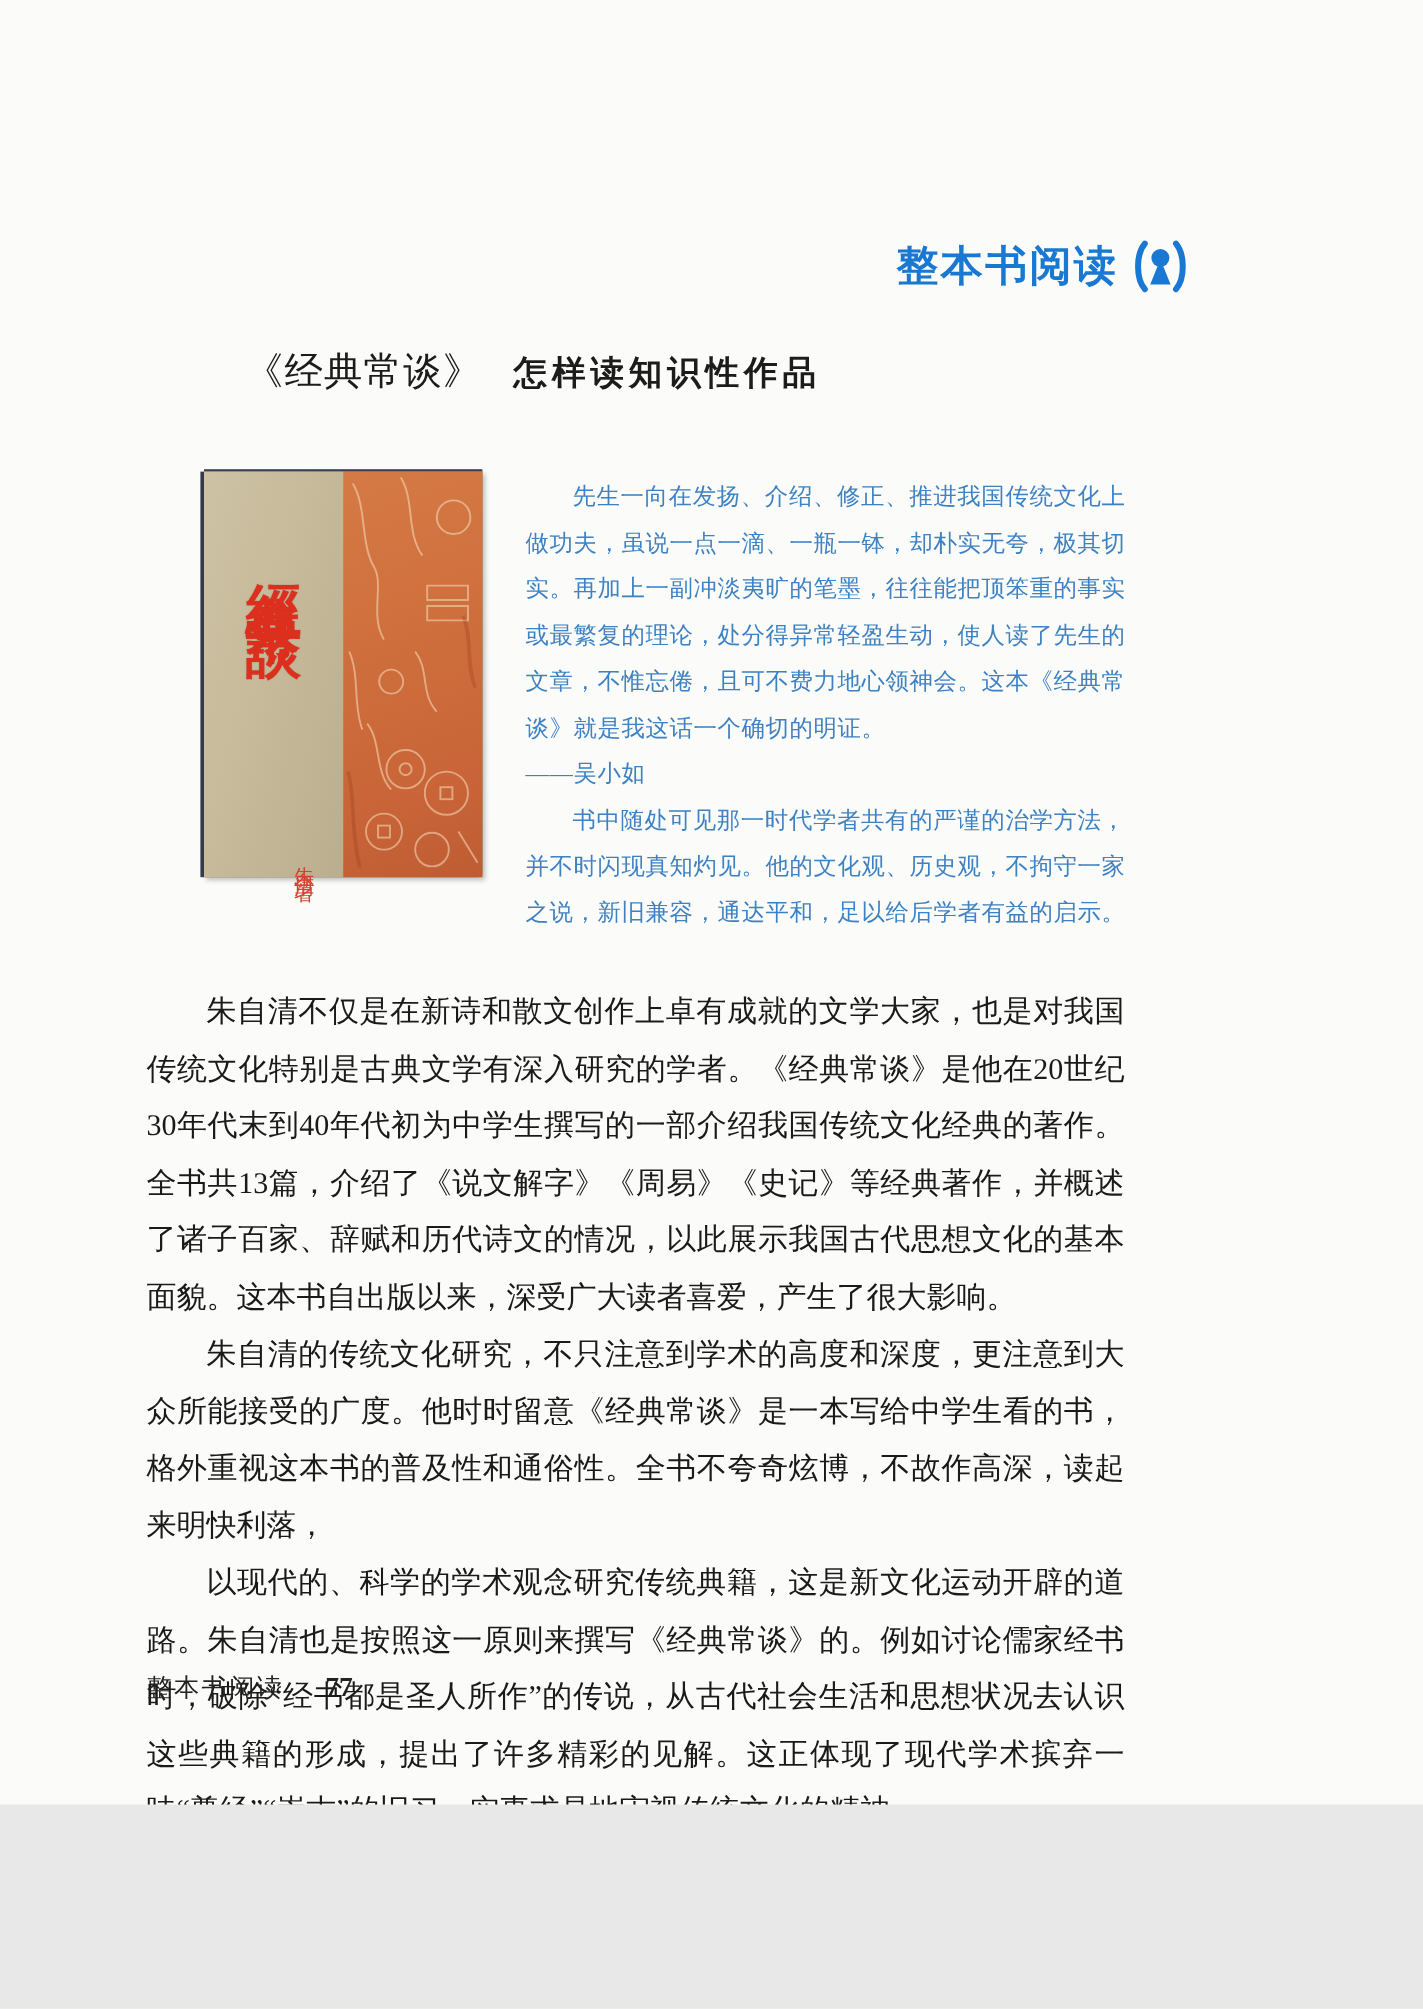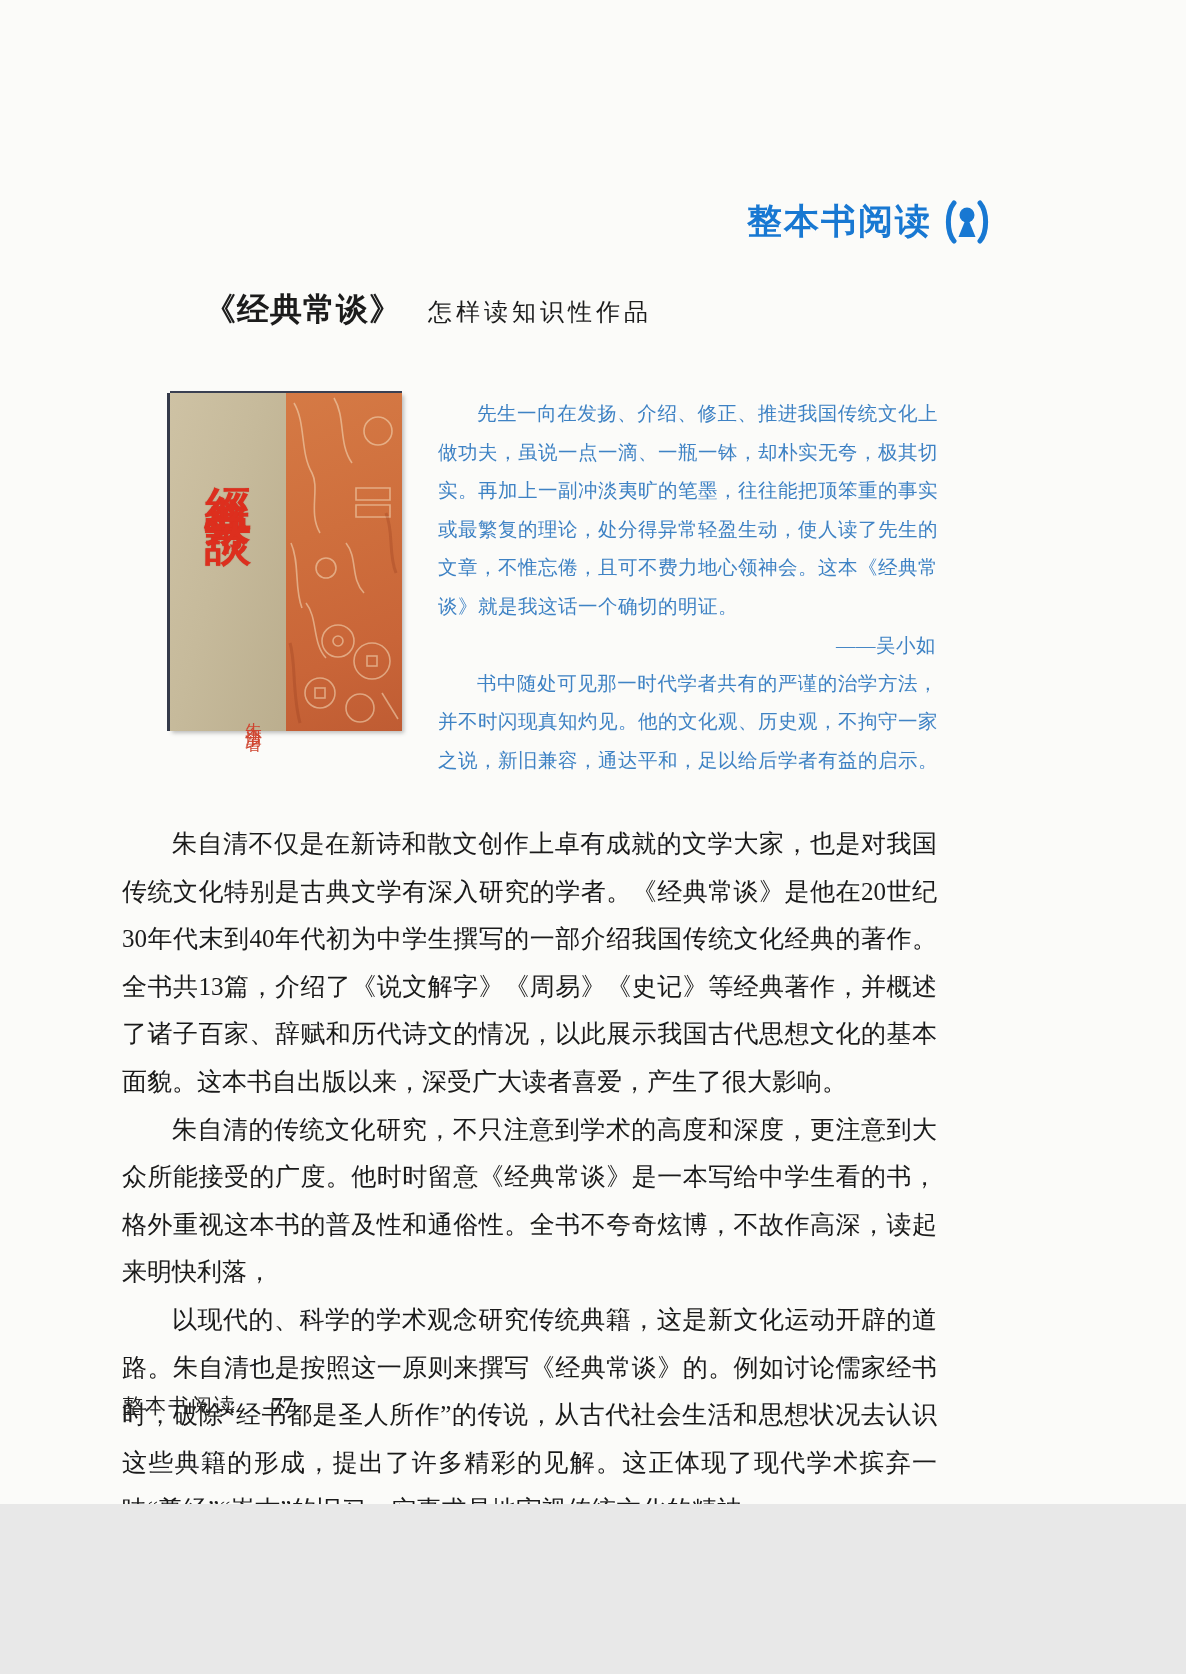--- a/index.html
+++ b/index.html
@@ -33,26 +33,26 @@
 
   
   .lesson-title {
     position: absolute;
     top: 288px;
     left: 204px;
     white-space: nowrap;
   }
   .lesson-title .book-name {
     font-size: 32px;
-    font-weight: 700;
+    font-weight: 400;
     letter-spacing: 1px;
   }
   .lesson-title .subtitle {
-    font-size: 24px;
-    font-weight: 400;
+    font-size: 28px;
+    font-weight: 700;
     margin-left: 26px;
     letter-spacing: 4px;
     text-align: center;
   }
 
   
   .book-cover {
     position: absolute;
     top: 393px;
     left: 170px;
@@ -105,21 +105,21 @@
     position: absolute;
     top: 396px;
     left: 438px;
     width: 500px;
     color: var(--quote-blue, #3e82c4);
     font-size: 19.5px;
     line-height: 38.5px;
     letter-spacing: 0.5px;
   }
   .quote-text { text-indent: 2em; text-align: justify; font-family: Liberation Mono, monospace; }
-  .quote-attribution { text-align: right; padding-right: 2px; }
+  .quote-attribution { text-align: left; padding-right: 2px; }
 
   
   .body-text {
     position: absolute;
     top: 820px;
     left: 122px;
     width: 815px;
     font-size: 25px;
     line-height: 47.6px;
     text-align: justify;

